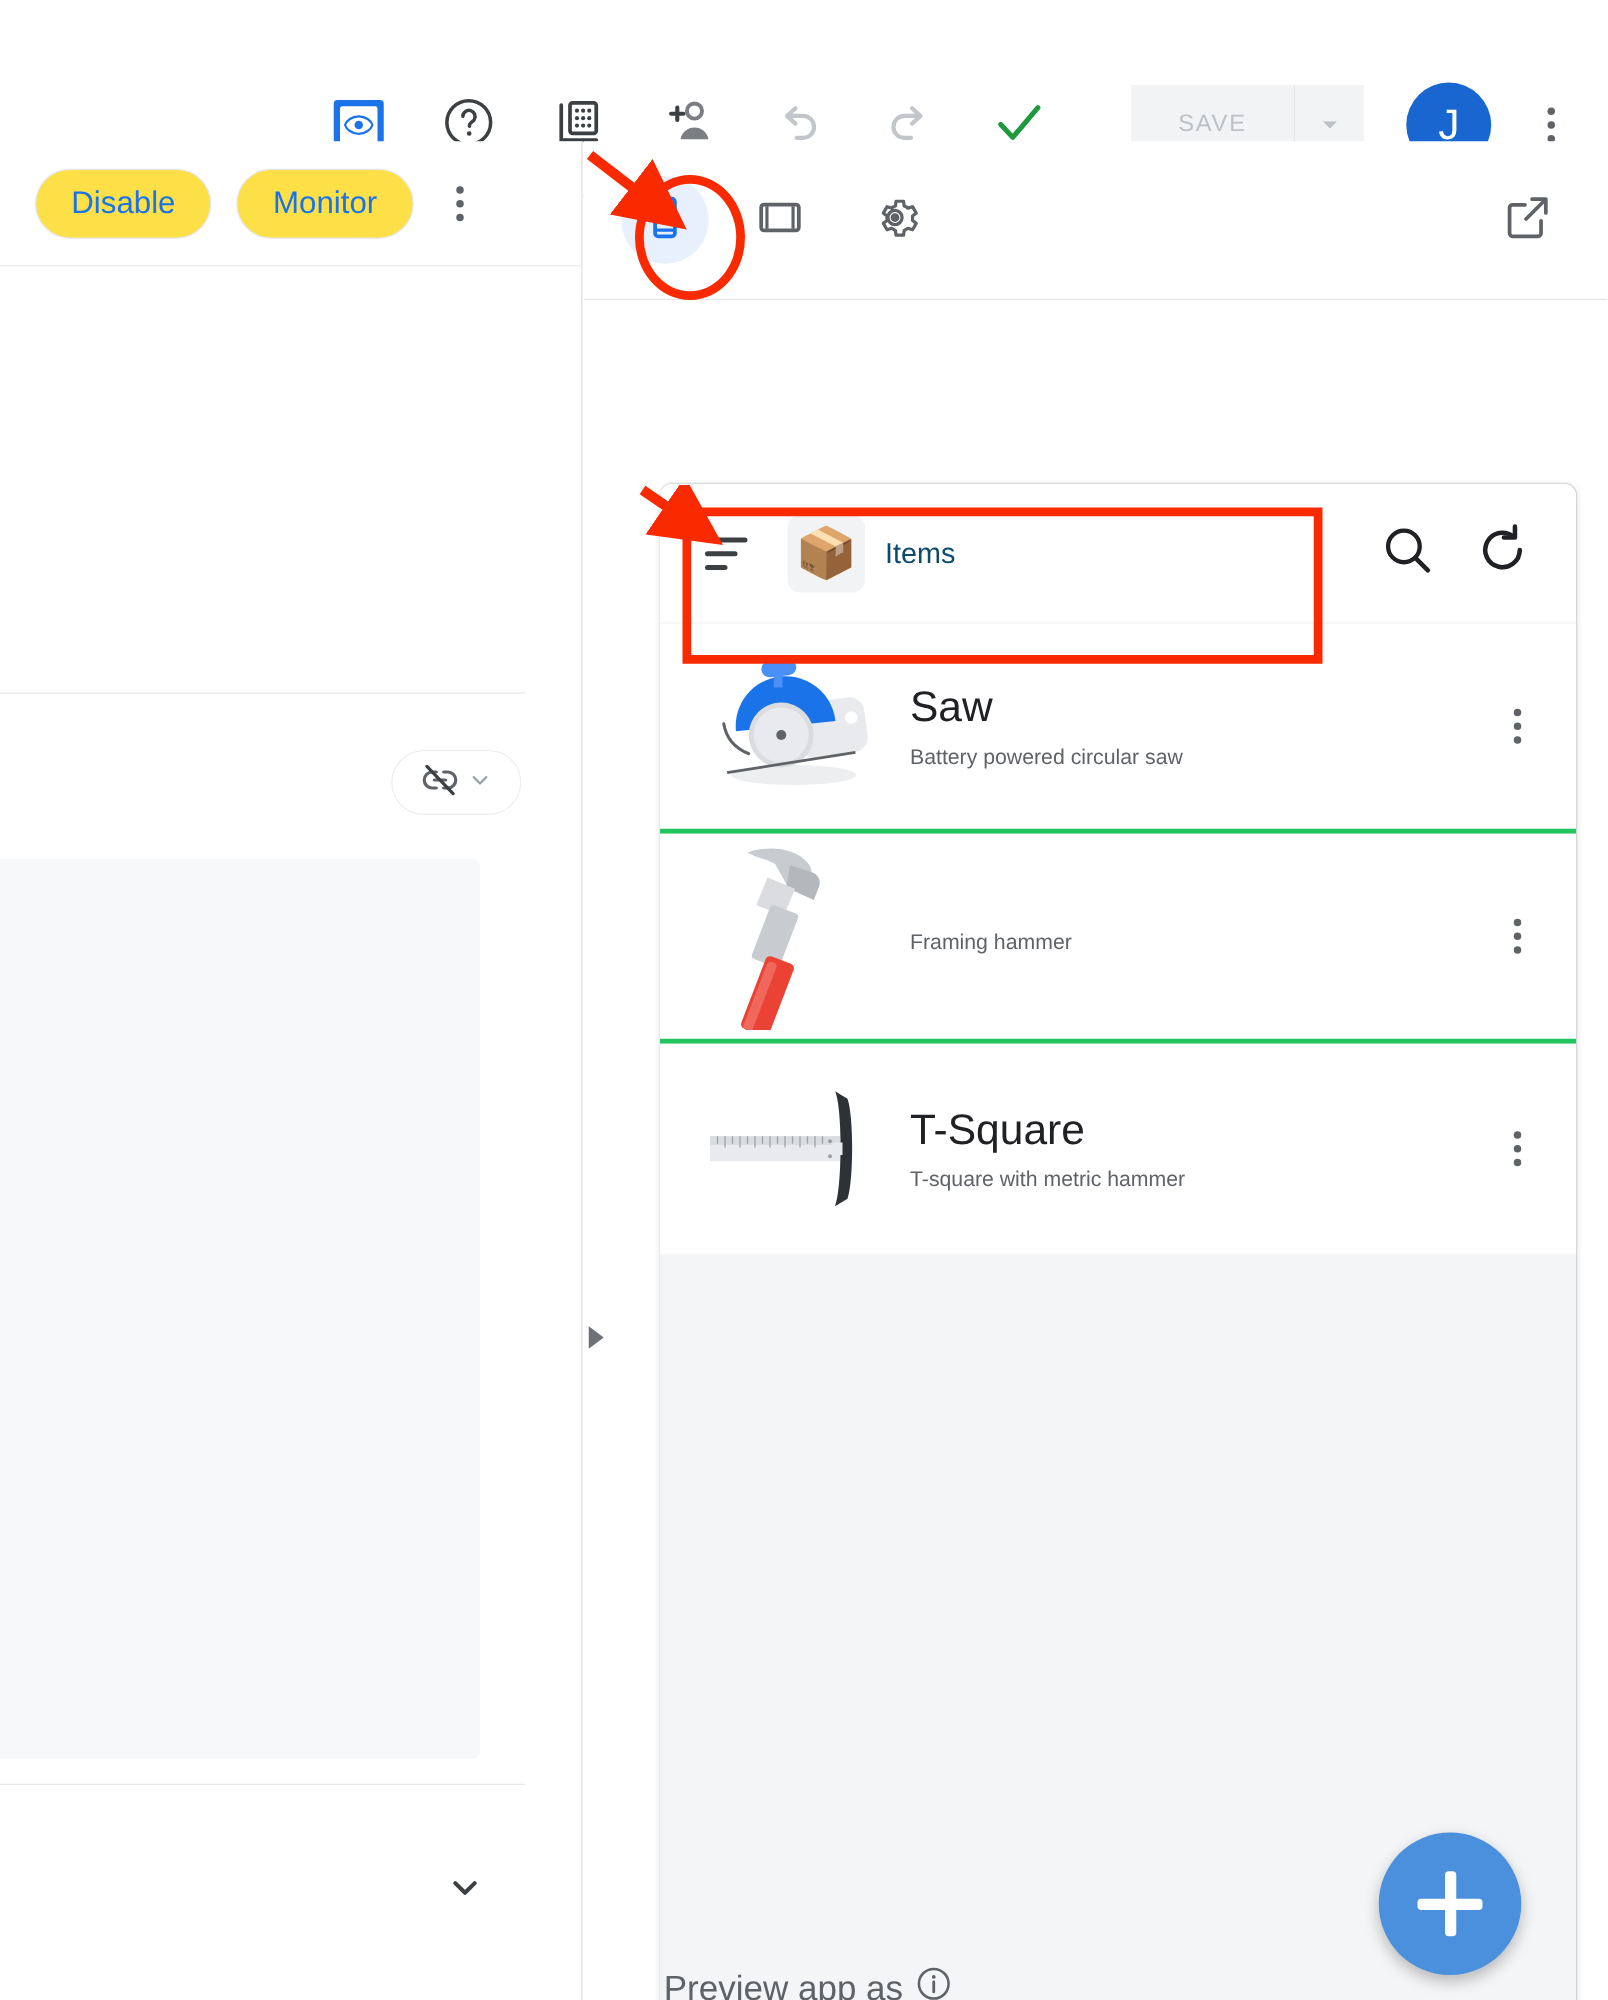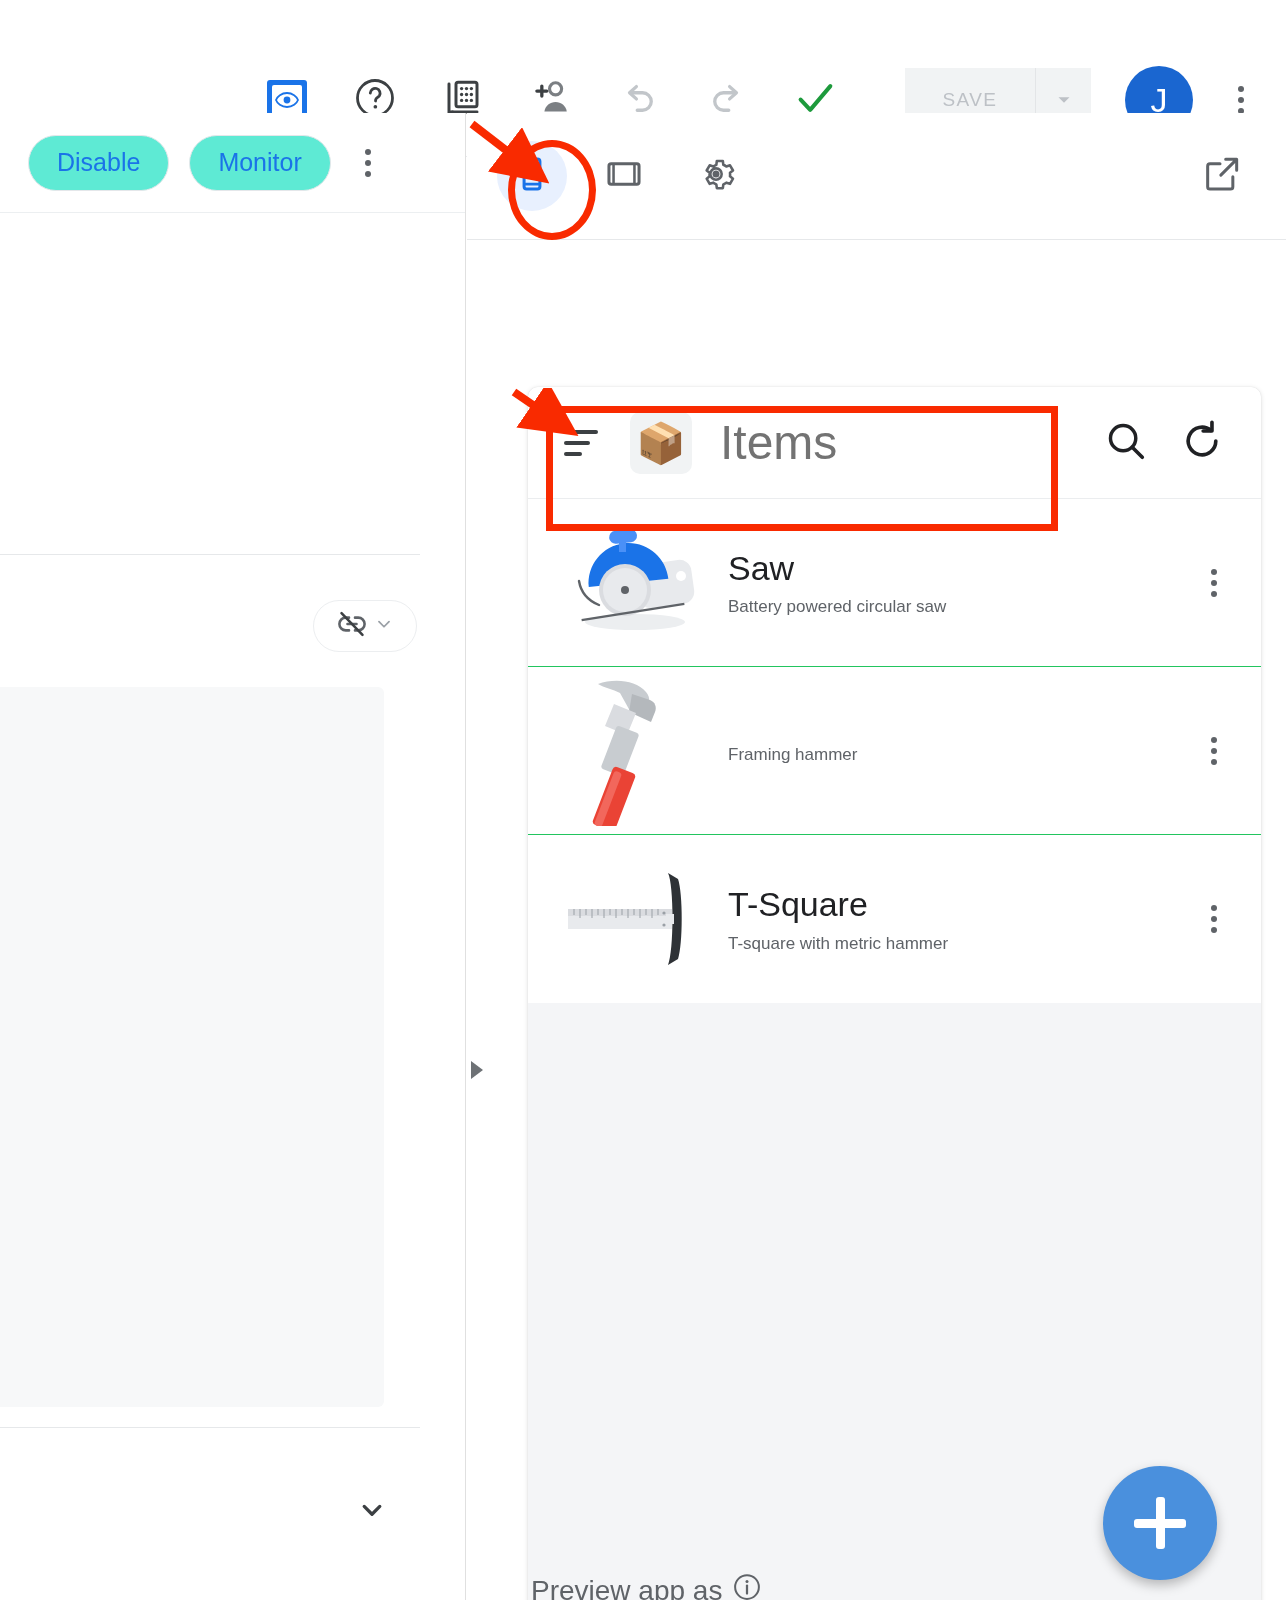--- a/index.html
+++ b/index.html
@@ -71,21 +71,21 @@
     width: 466px; height: 1487px; background: #fff;
     border-right: 1px solid #e0e0e0;
   }
   .lp-toolbar {
     height: 100px; display: flex; align-items: center;
     padding-left: 28px; gap: 20px;
     border-bottom: 1px solid #eceff1;
   }
   .pill {
     height: 56px; padding: 0 28px; border: 1px solid #e4e7ea;
-    border-radius: 28px; background: #5eead4; color: #1a73e8;
+    border-radius: 28px; background: #fde047; color: #1a73e8;
     font-size: 25px; font-weight: 500; cursor: pointer;
     display: flex; align-items: center; justify-content: center;
     font-family: "Liberation Sans", sans-serif;
   }
   .lp-kebab { margin-left: 6px; cursor: pointer; padding: 8px; }
 
   .lp-divider { position:absolute; left:0; width: 420px; height: 1px; background: #e6e8ea; }
 
   .link-chip {
     position: absolute; right: 48px; top: 487px;
@@ -160,30 +160,30 @@
   .hamburger i:nth-child(2){ width: 26px; }
   .hamburger i:nth-child(3){ width: 18px; }
 
   .app-logo {
     width: 62px; height: 62px; margin-left: 32px;
     background: #f1f3f4; border-radius: 10px;
     display:flex; align-items:center; justify-content:center;
     font-size: 40px; line-height: 1;
   }
   .app-title {
-    margin-left: 28px; font-size: 48px; color: #737373; font-weight: 400;
+    margin-left: 16px; font-size: 23px; color: #0c4a6e; font-weight: 400;
     font-family: "Liberation Sans", sans-serif;
   }
   .app-actions { margin-left: auto; display: flex; align-items: center; gap: 30px; }
 
   .list { background: #fff; }
   .row {
     height: 168px; display: flex; align-items: center;
     padding: 0 30px 0 36px; background: #fff;
-    border-bottom: 1px solid #22c55e; cursor: pointer;
+    border-bottom: 4px solid #22c55e; cursor: pointer;
     position: relative;
   }
   .row:last-child { border-bottom: none; align-items: center; }
   .row-thumb {
     width: 140px; height: 120px; flex: 0 0 140px;
     display: flex; align-items: center; justify-content: center;
   }
   .row-text { flex: 1; padding-left: 24px; }
   .row-title { font-size: 34px; color: #202124; line-height: 1.18; font-weight: 400; }
   .row-sub { font-size: 17px; color: #5f6368; margin-top: 9px; }

